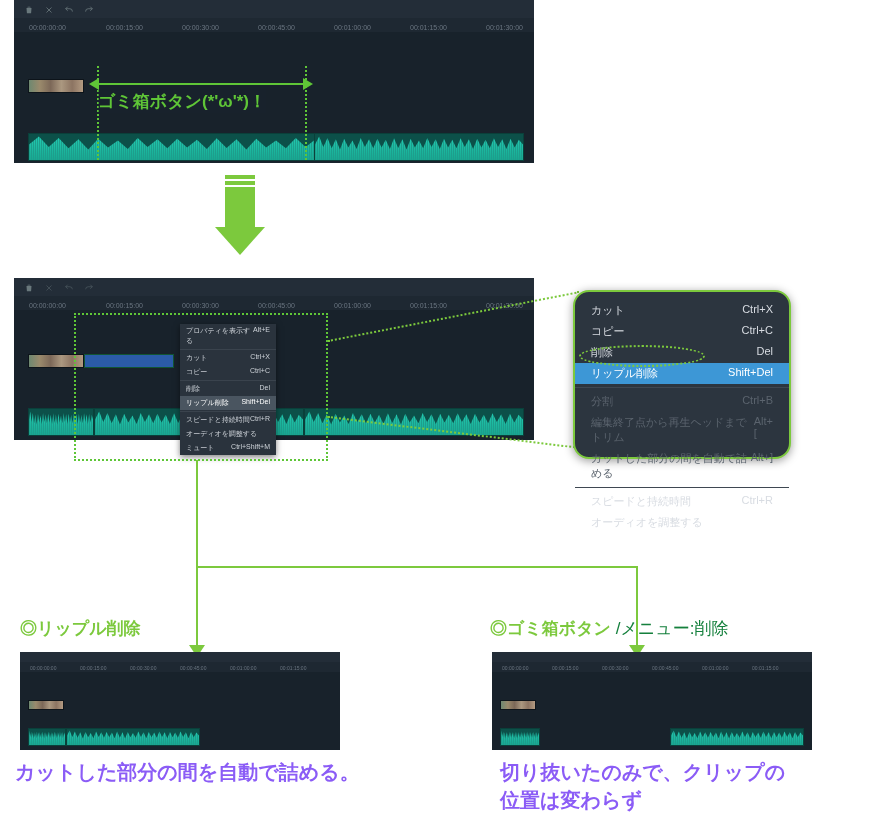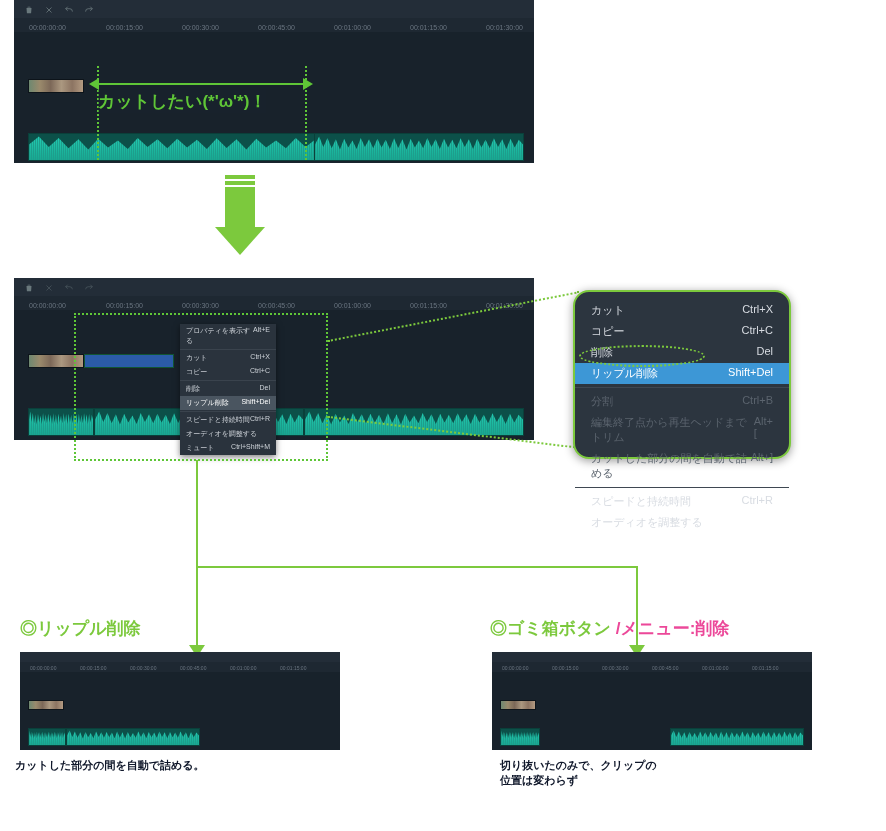--- a/index.html
+++ b/index.html
@@ -176,22 +176,22 @@
   
   .mini-editor {
     position: absolute;
     background: #1a252e;
     width: 320px; height: 95px;
   }
   .mini-editor .ruler { height: 10px; font-size: 5px; }
   .mini-editor .track-area { height: 78px; }
 
   .result-title { position: absolute; color: #7cc93d; font-size: 17px; font-weight: bold; }
-  .result-title .sub { color: #ec4899; font-weight: bold; }
-  .result-desc { position: absolute; color: #0f172a; font-size: 11px; font-weight: bold; line-height: 1.4; }
+  .result-title .sub { color: #15803d; font-weight: normal; }
+  .result-desc { position: absolute; color: #8b5cf6; font-size: 20px; font-weight: bold; line-height: 1.4; }
 
 </style>
 </head>
 <body>
 
 <div class="editor-panel p1">
   <div class="toolbar">
     <span class="icon"><svg viewBox="0 0 24 24" width="10" height="10" fill="#9aa">
           <path d="M6 7h12l-1 13H7L6 7zm3-3h6l1 2H8l1-2z"></path>
         </svg></span>
@@ -216,21 +216,21 @@
   </div>
   <div class="track-area">
     <div class="video-clip" style="left:14px;top:47px;width:56px"></div>
     <div class="audio-clip" style="left:14px;top:101px;width:496px">
 
       <div class="wave"></div>
     </div>
     <div class="cut-marker" style="left:83px"></div>
     <div class="cut-marker" style="left:291px"></div>
     <div class="cut-arrow"></div>
-    <div class="overlay-text" style="left:84px;top:58px;font-size:17px">カットしたい(*'ω'*)！</div>
+    <div class="overlay-text" style="left:84px;top:58px;font-size:17px">ゴミ箱ボタン(*'ω'*)！</div>
 
     <div class="audio-clip" style="left:300px;top:101px;width:210px;border-left:1px solid #0a403a">
 
       <div class="wave"></div>
     </div>
   </div>
 </div>
 
 <div class="big-arrow">
   <div class="lines"></div>

